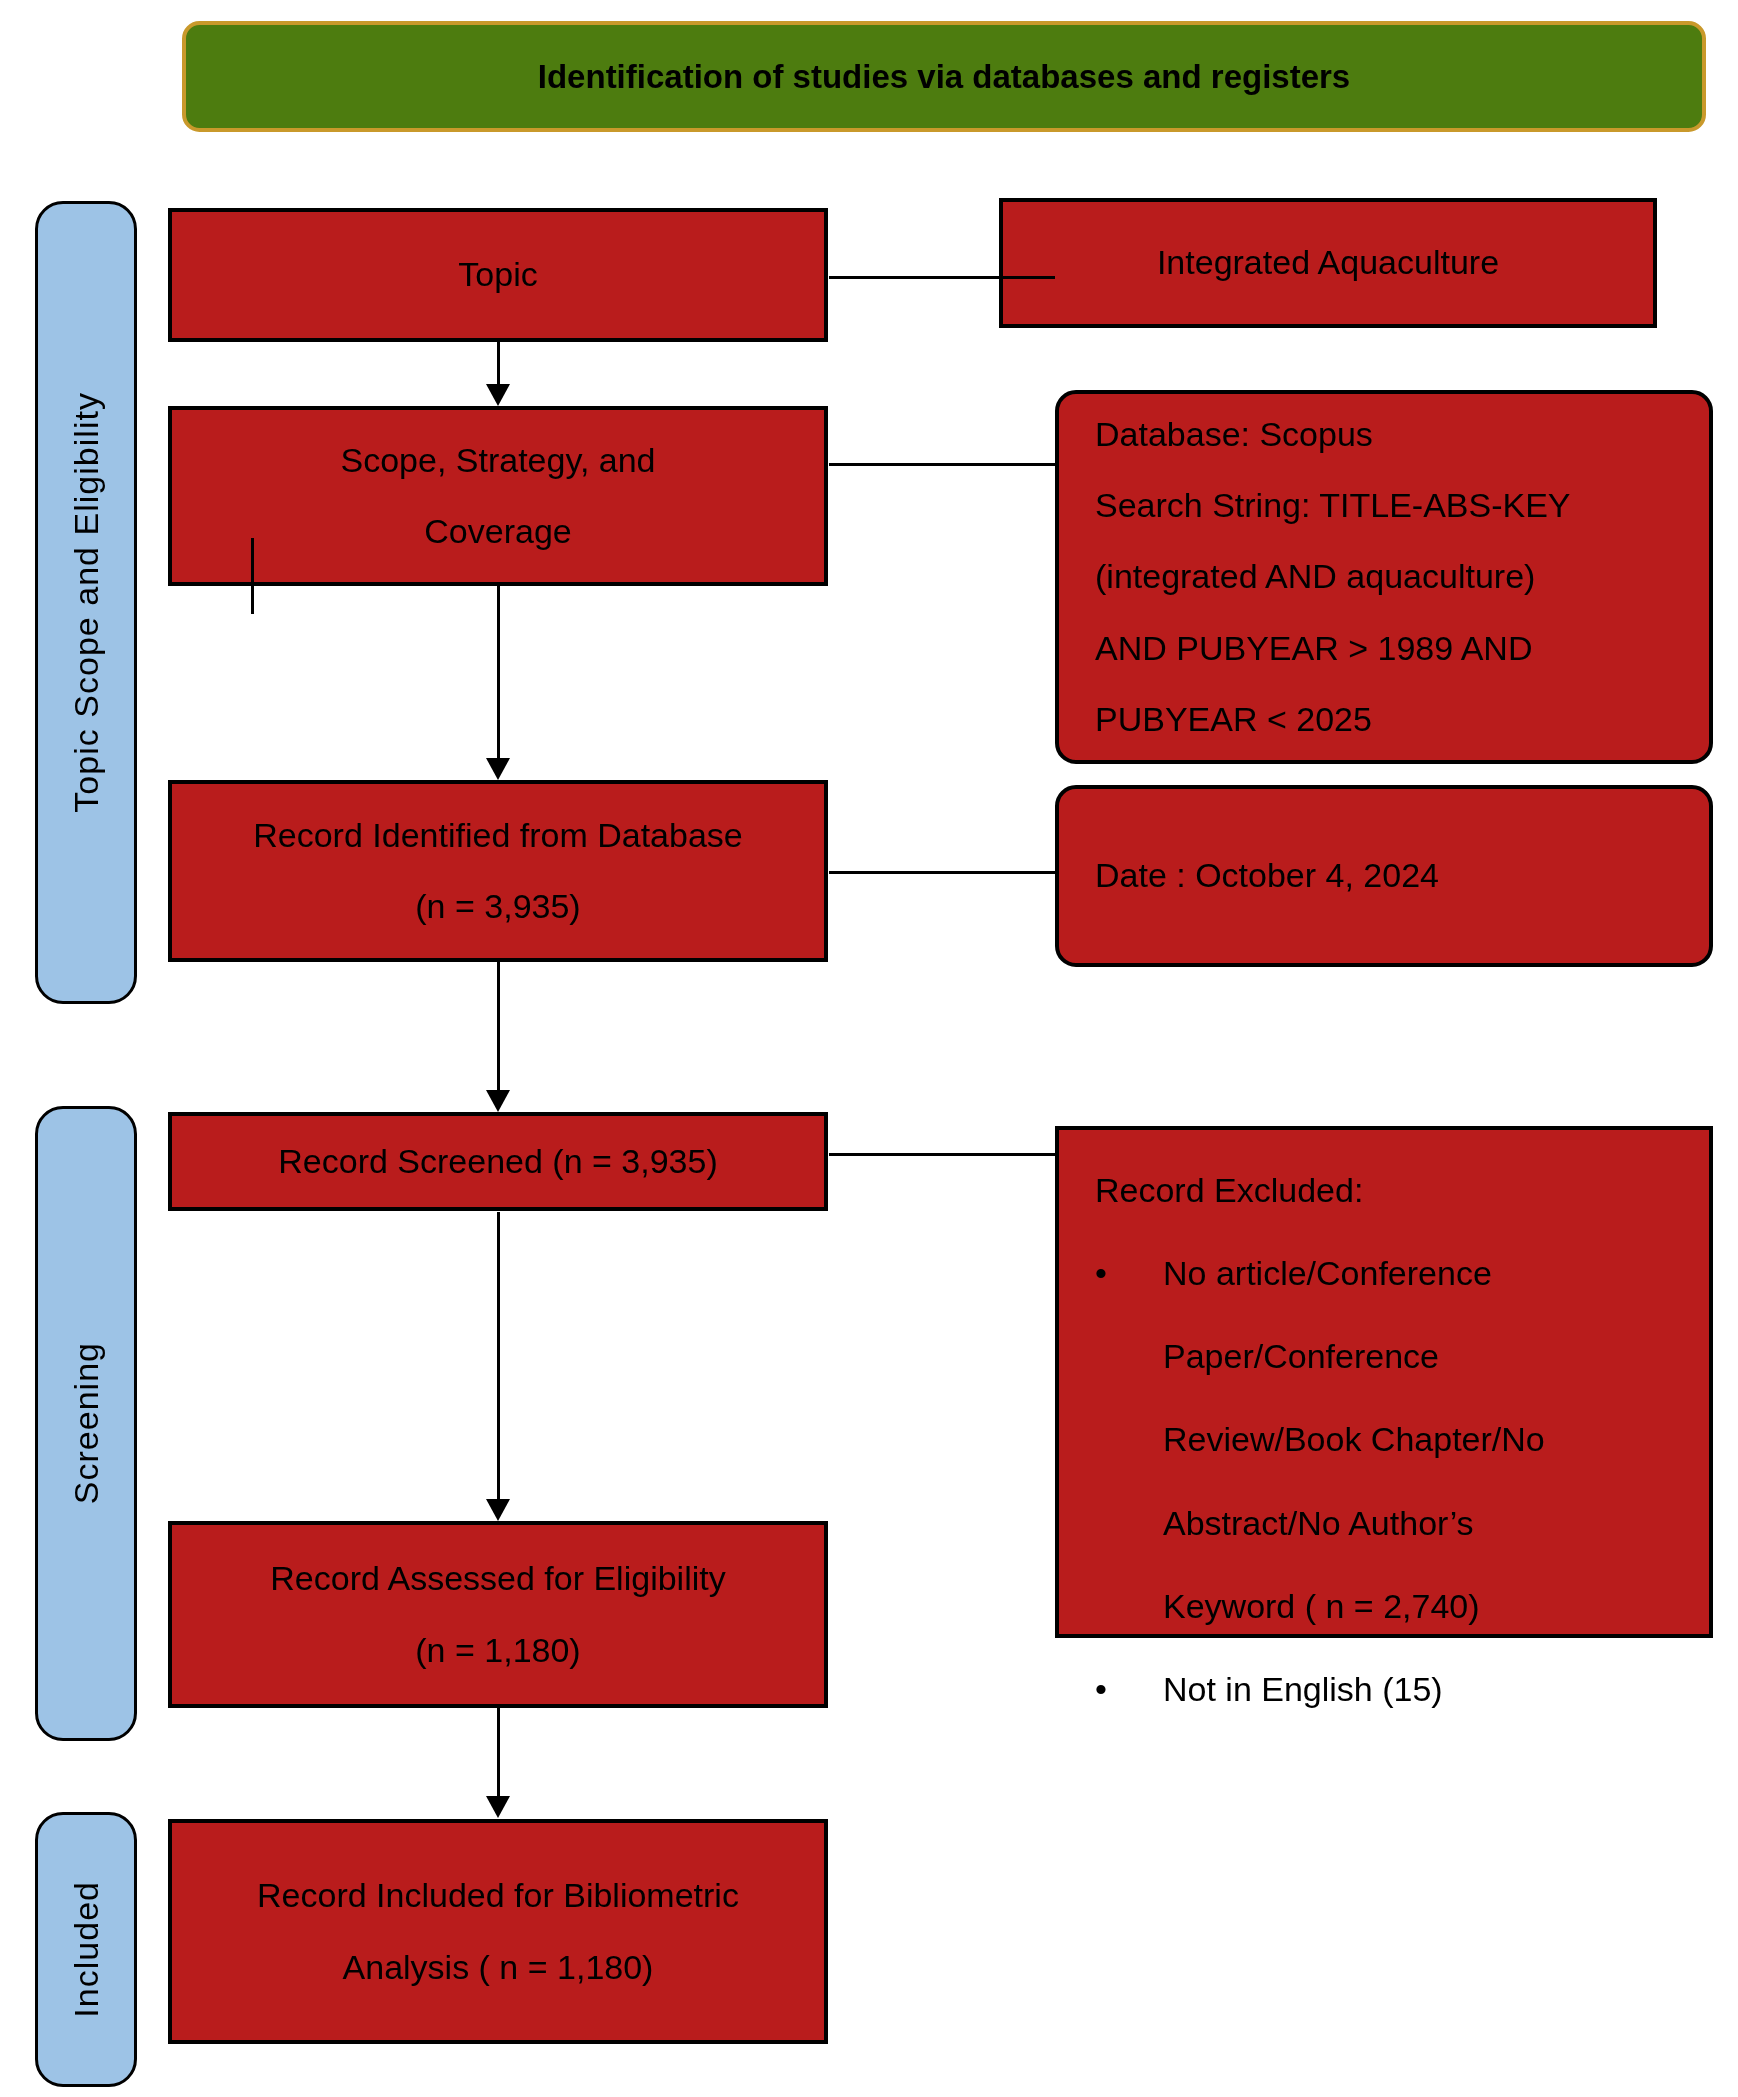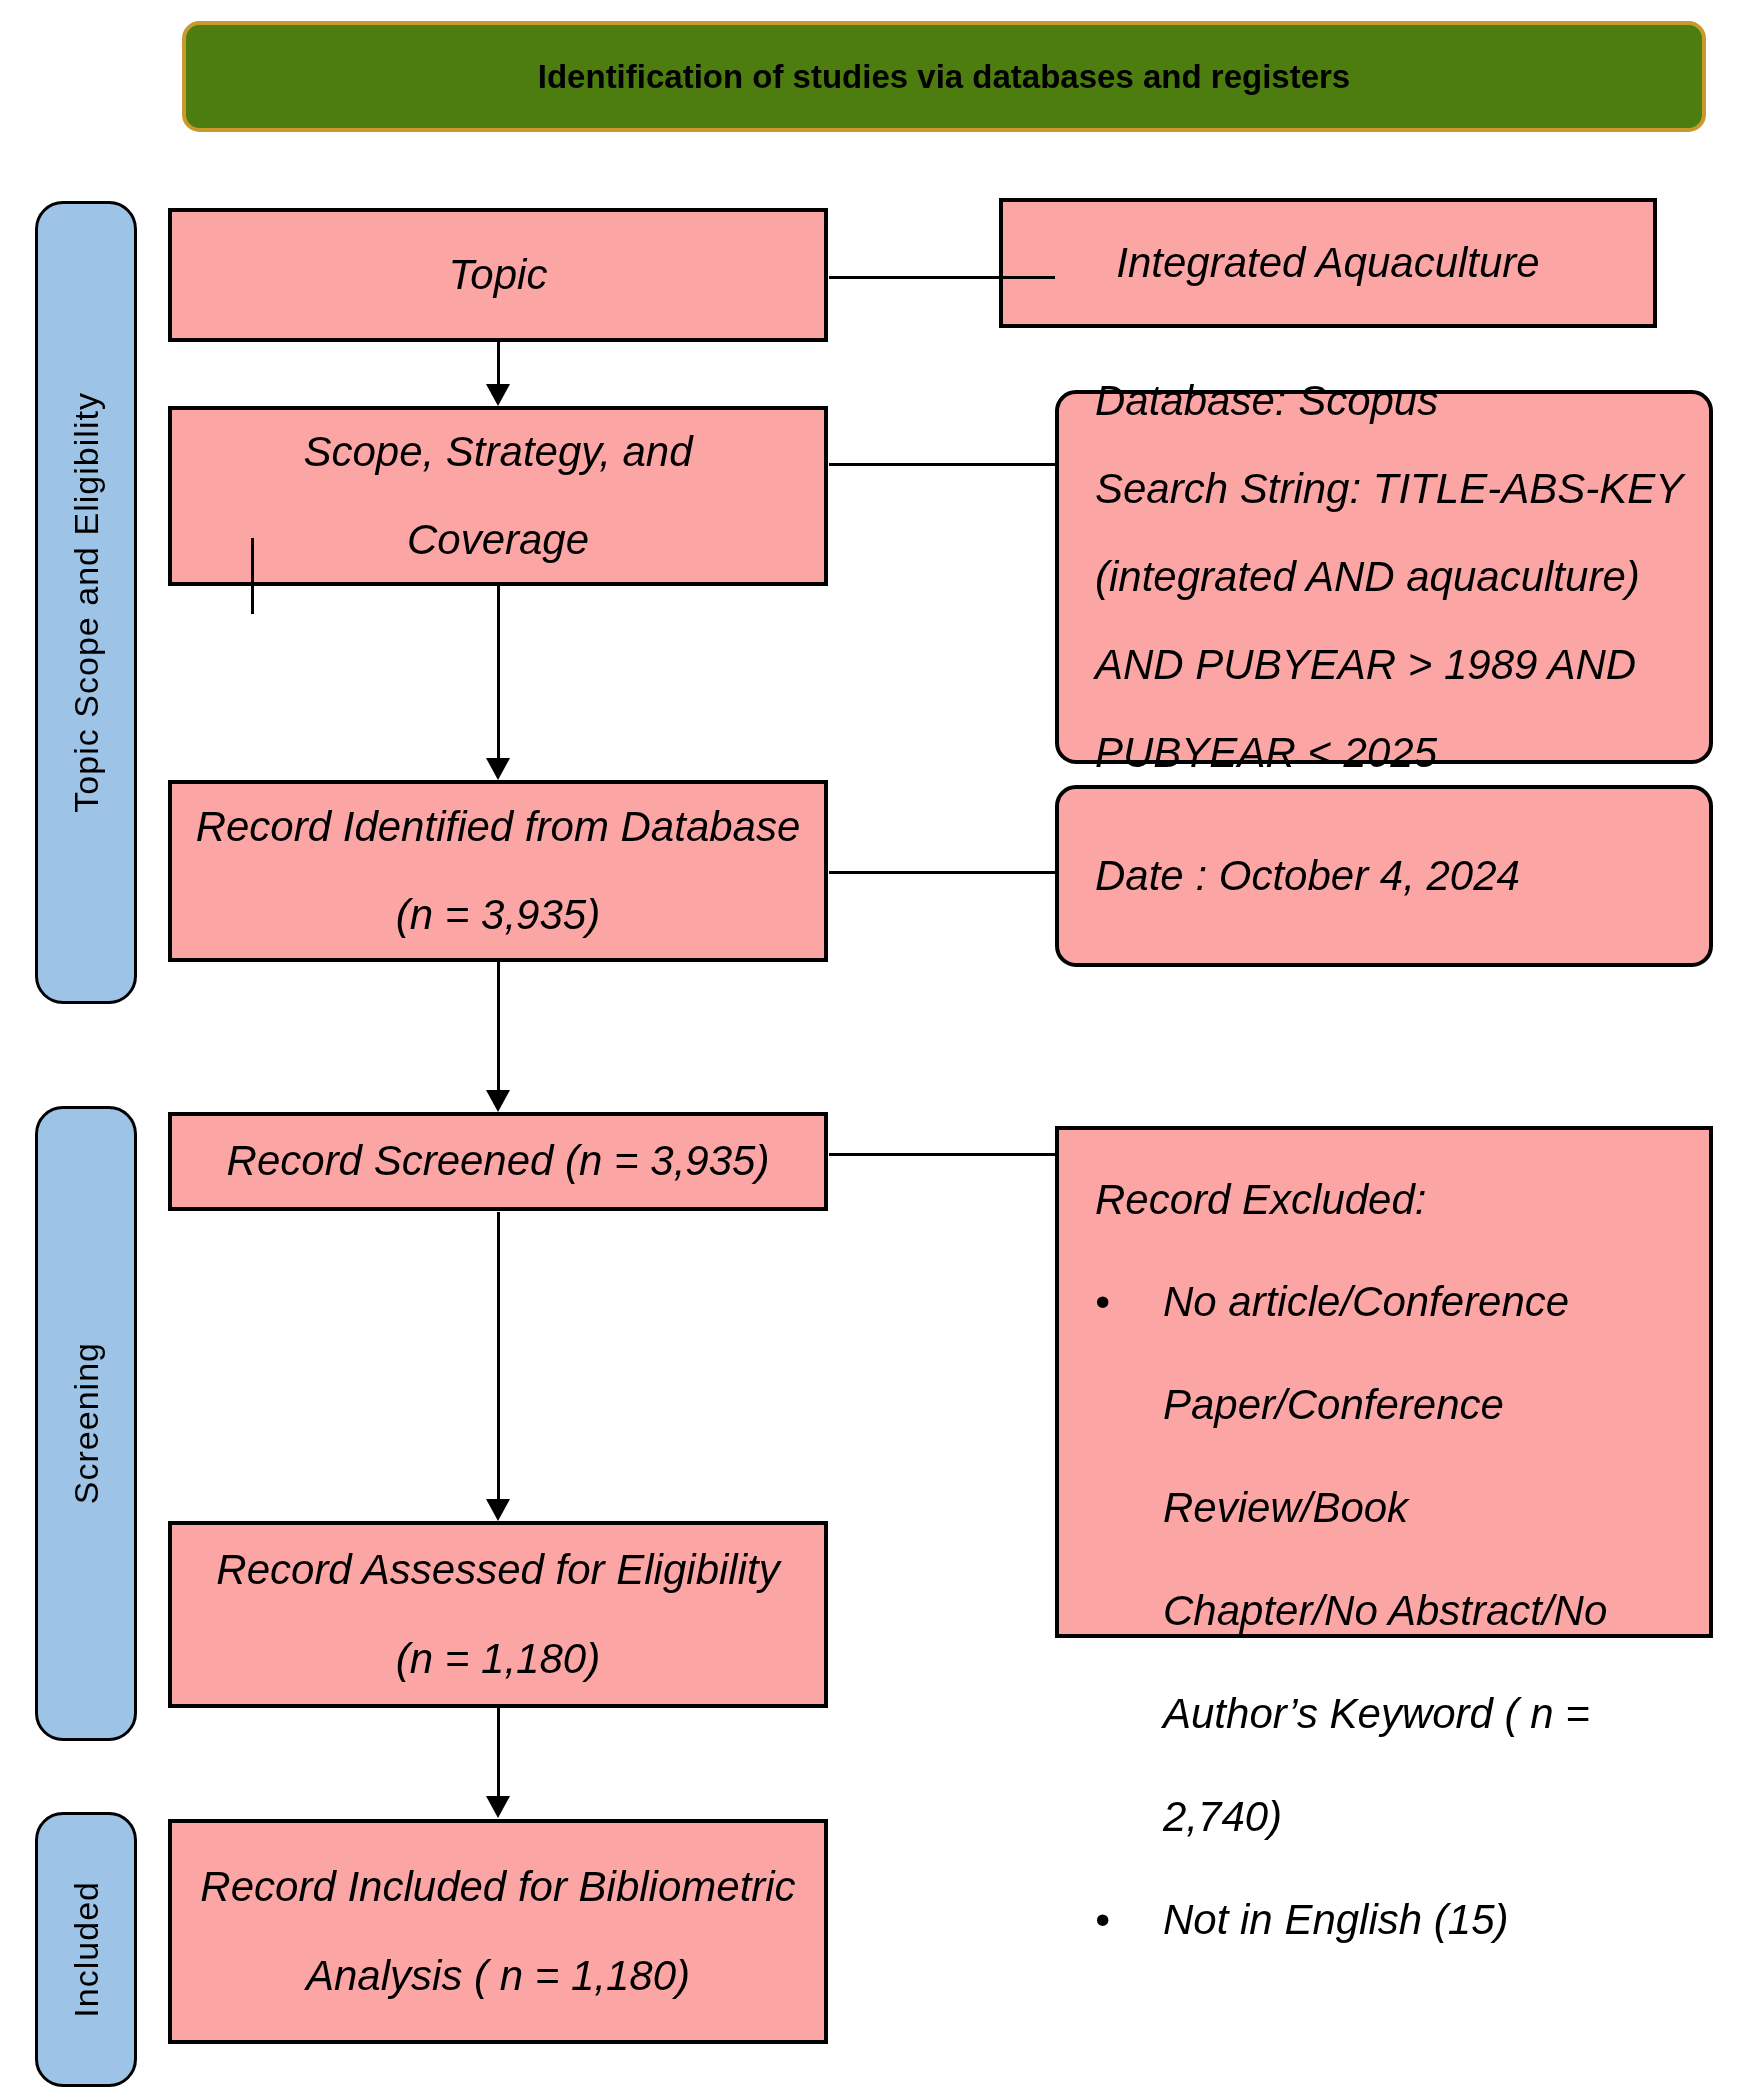--- a/index.html
+++ b/index.html
@@ -40,25 +40,24 @@
     transform: rotate(180deg);
     font-size: 34px;
     letter-spacing: 0.03em;
     white-space: nowrap;
   }
 
   
   .box {
     position: absolute;
     box-sizing: border-box;
-    background: #fca5a5;
+    background: #b91c1c;
     border: 4.2px solid #000000;
-    font-size: 42px;
+    font-size: 34px;
     line-height: 2.1;
-    font-style: italic;
   }
   .box.center {
     display: flex; flex-direction: column;
     align-items: center; justify-content: center;
     text-align: center;
   }
   .box.leftalign {
     display: flex; flex-direction: column;
     justify-content: center;
     text-align: left;

